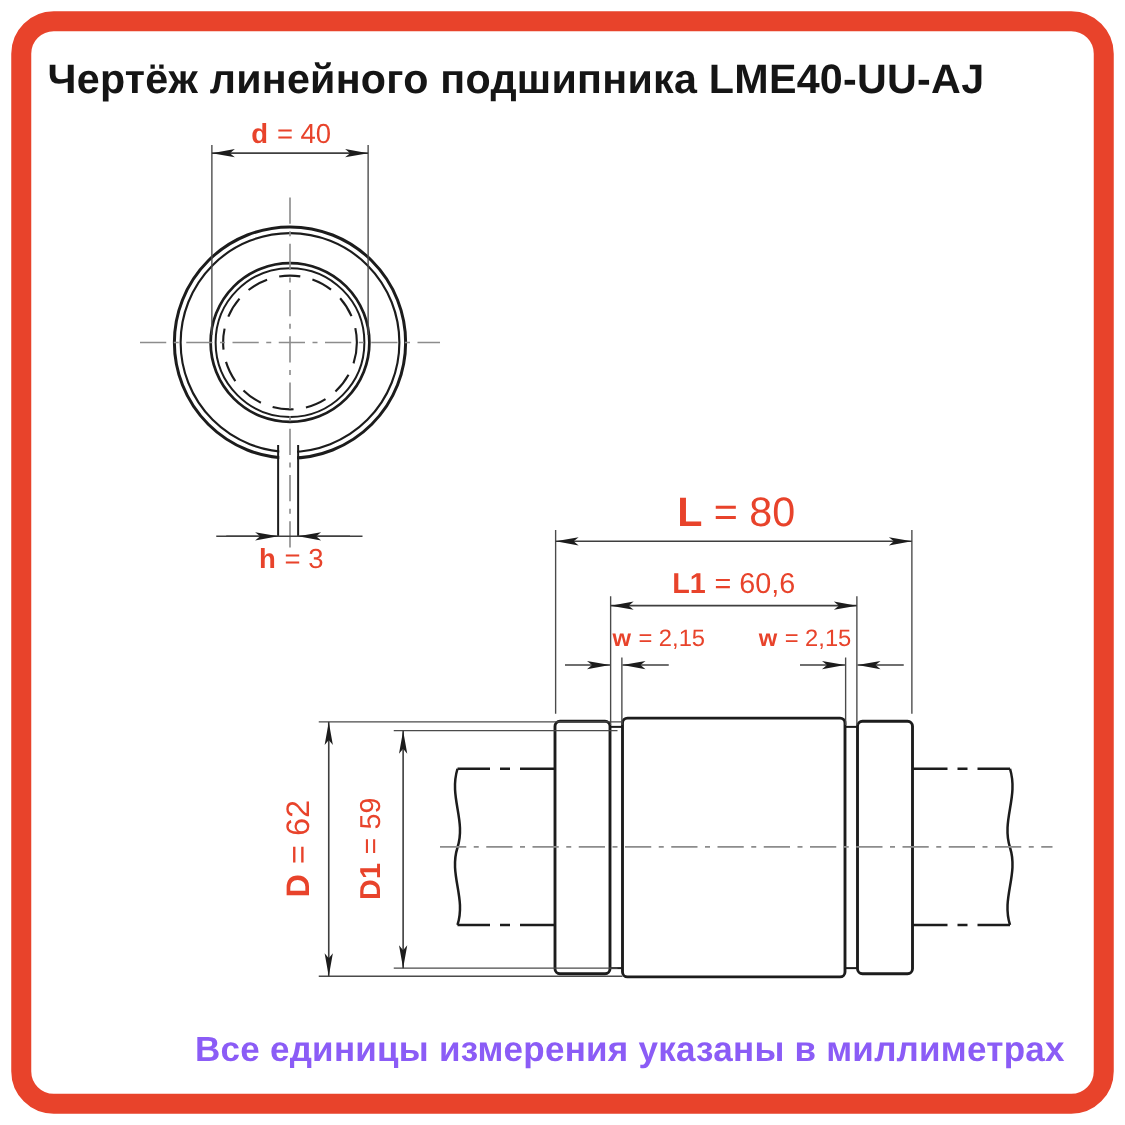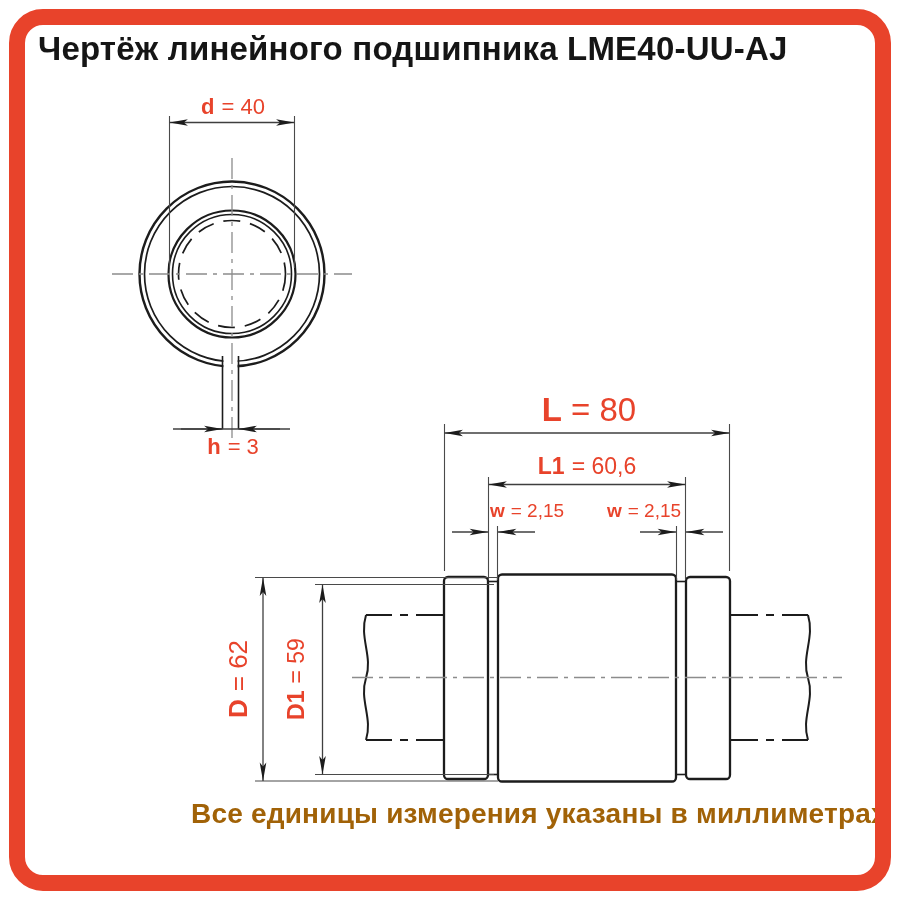--- a/index.html
+++ b/index.html
@@ -1,22 +1,22 @@
 <!DOCTYPE html>
 <html><head>
 <meta charset="utf-8">
 <style>
   html,body{margin:0;padding:0;width:900px;height:900px;background:#ffffff;overflow:hidden;}
   body{font-family:"Liberation Sans", sans-serif;position:relative;}
   .frame{position:absolute;left:9px;top:9px;right:9px;bottom:9px;
          border:16px solid #E8432B;border-radius:34px;pointer-events:none;}
-  .title{position:absolute;left:38px;top:30px;font-size:33px;font-weight:700;
+  .title{position:absolute;left:38px;top:44px;font-size:33px;font-weight:700;
          color:#151515;letter-spacing:.2px;white-space:nowrap;}
-  .footer{position:absolute;left:156px;top:798px;font-size:28px;font-weight:700;
-         color:#a16207;letter-spacing:.2px;white-space:nowrap;margin-left:35px;}
+  .footer{position:absolute;left:156px;top:824px;font-size:28px;font-weight:700;
+         color:#8b5cf6;letter-spacing:.2px;white-space:nowrap;}
   svg{position:absolute;left:0;top:0;}
   .outline{stroke:#1c1c1c;fill:none;}
   .body-shape{stroke:#1c1c1c;fill:#ffffff;}
   .dimline{stroke:#3f3f3f;stroke-width:1.3;fill:none;}
   .extline{stroke:#4a4a4a;stroke-width:1.1;fill:none;}
   .centerline{stroke:#8c8c8c;stroke-width:1.3;fill:none;stroke-dasharray:21 6 4 6;}
   .phantom{stroke:#1c1c1c;stroke-width:2;fill:none;stroke-dasharray:28 8 8 8;}
   .dim-text{fill:#E8432B;}
   .dim-label{font-weight:700;}
   .dim-value{font-weight:400;}

